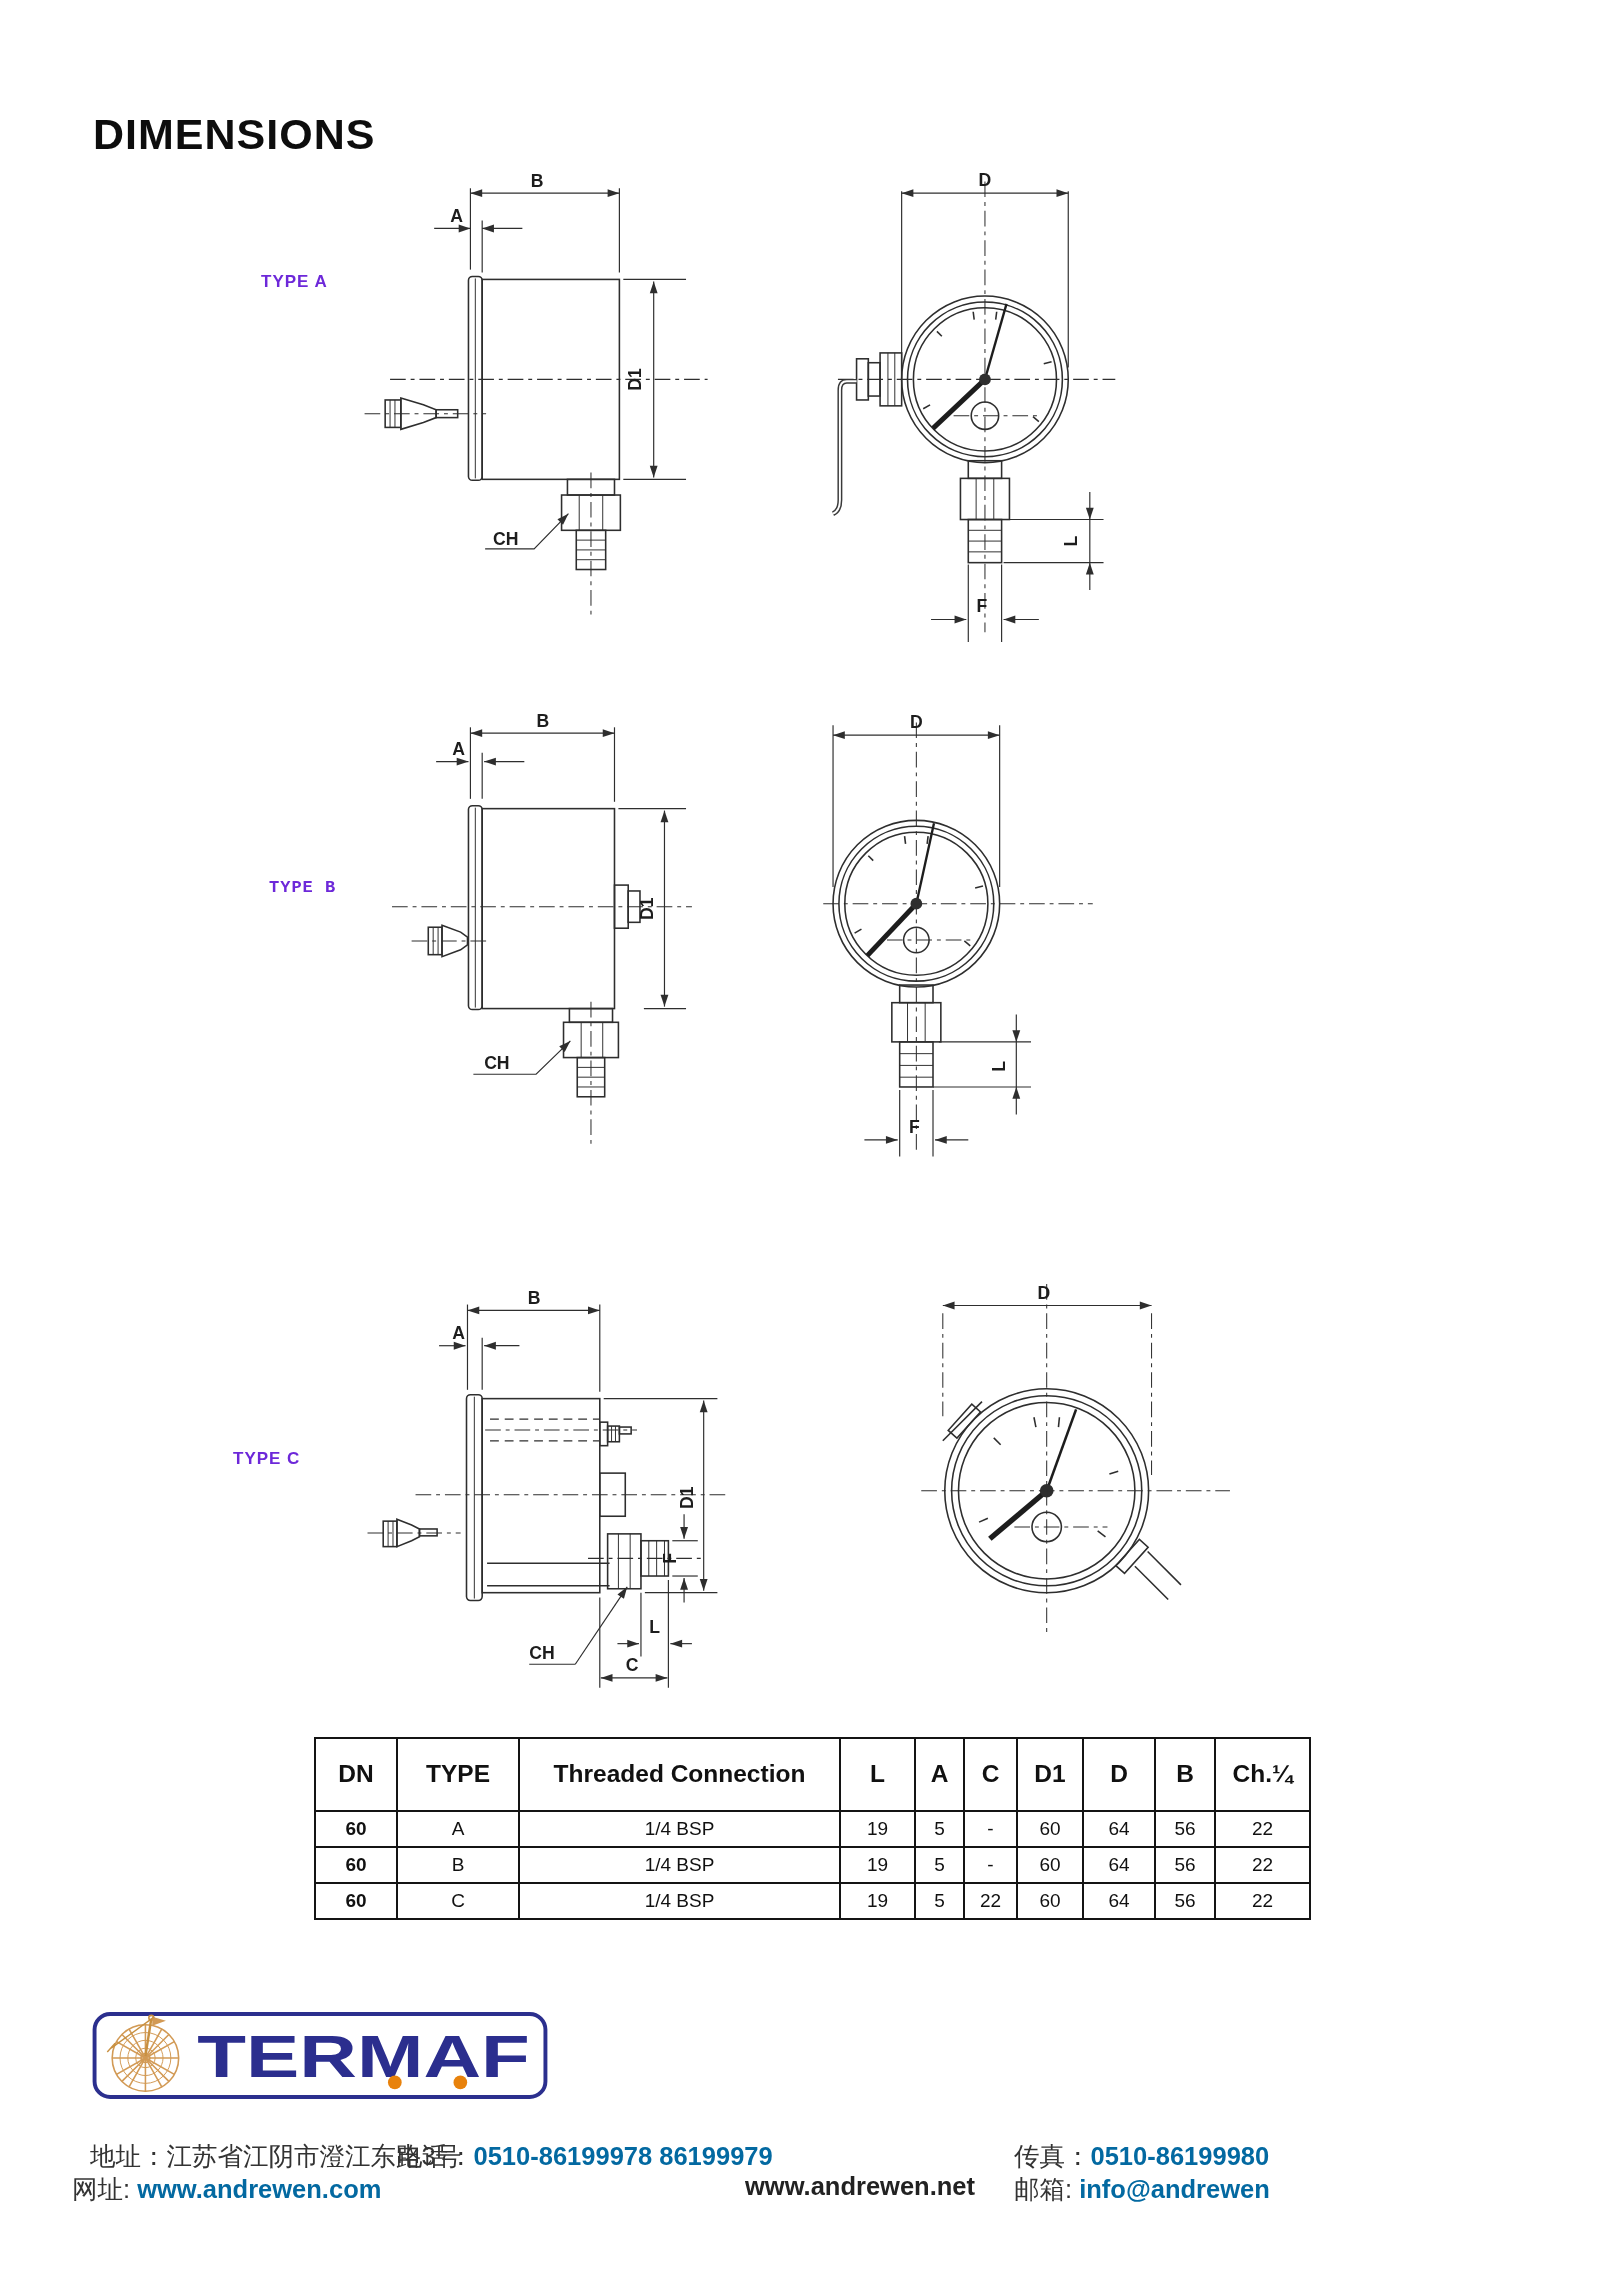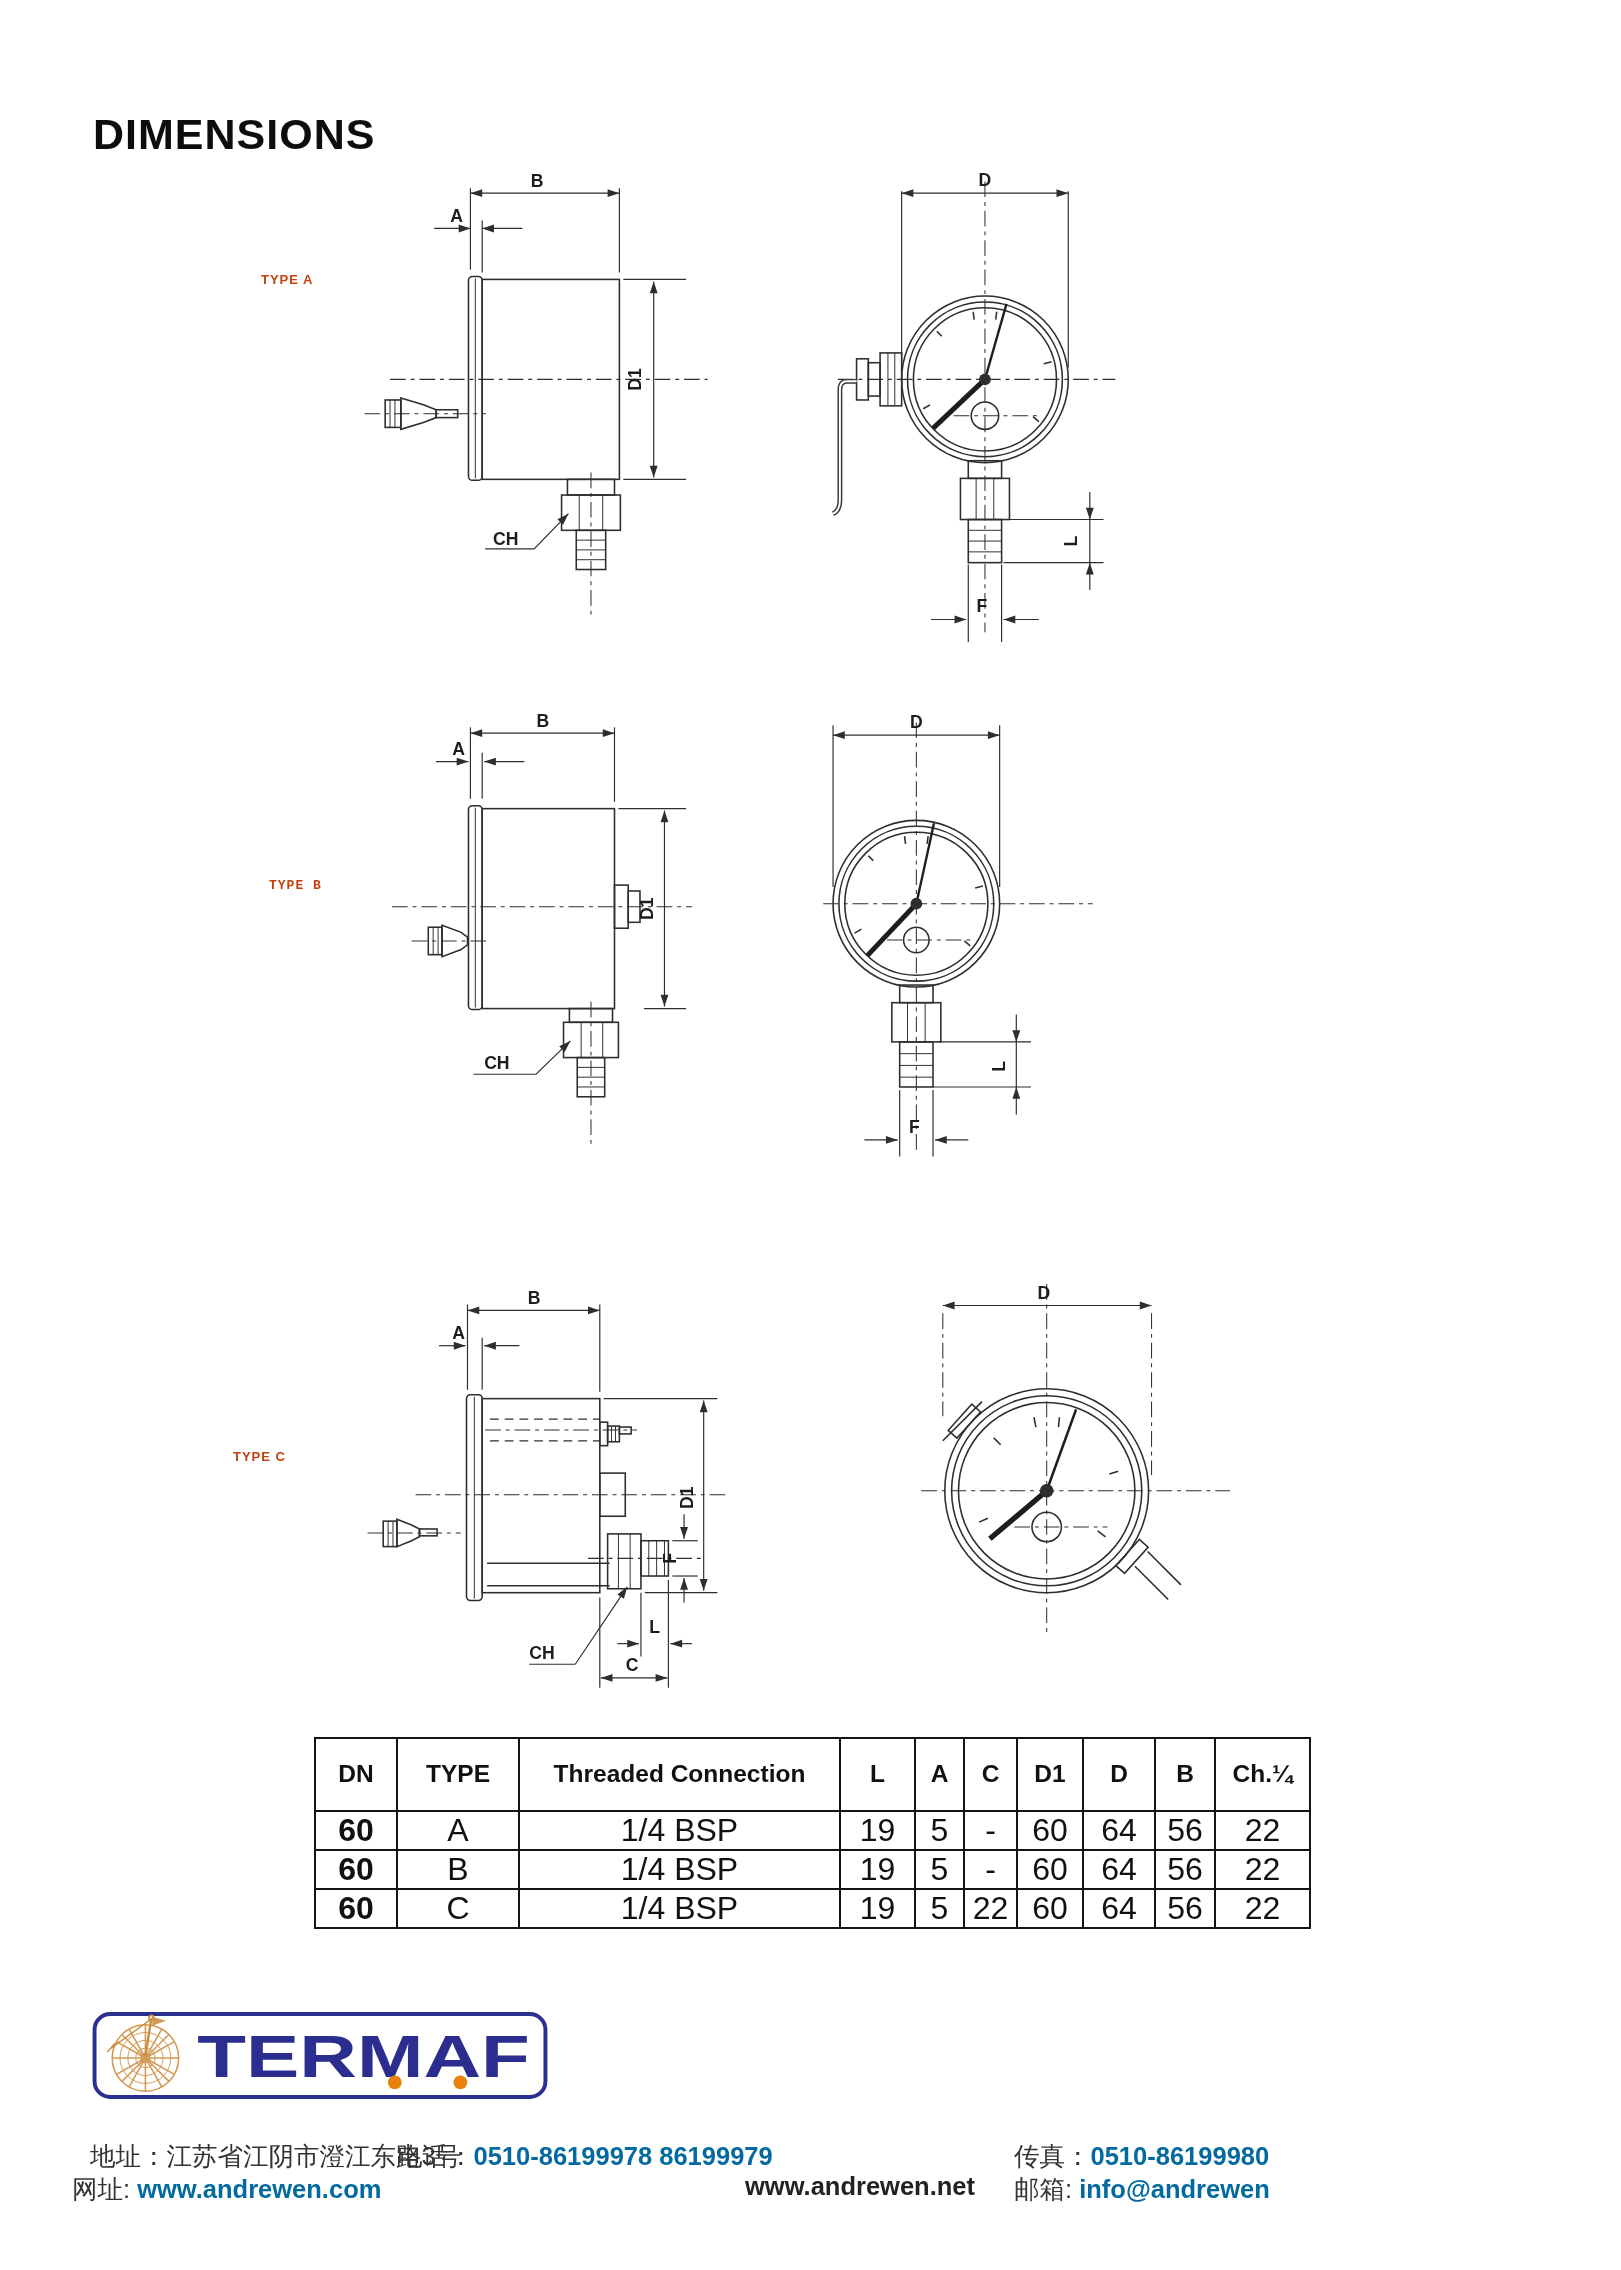--- a/index.html
+++ b/index.html
@@ -1,20 +1,20 @@
 <!DOCTYPE html>
 <html><head>
 <meta charset="utf-8">
 <style>
   html,body{margin:0;padding:0;background:#888;}
   .page{position:relative;width:1621px;height:2270px;background:#ffffff;overflow:hidden;
         font-family:"Liberation Sans",sans-serif;color:#111;}
   .page-title{position:absolute;left:93px;top:110px;font-size:43px;font-weight:bold;
         letter-spacing:1px;color:#0d0d0d;}
-  .type-label{position:absolute;font-size:13px;font-weight:bold;color:#c2410c;letter-spacing:1px;}
+  .type-label{position:absolute;font-size:17px;font-weight:bold;color:#6d28d9;letter-spacing:1px;}
   #typeA-label{left:261px;top:272px;}
   #typeB-label{left:269px;top:878px;font-family:Liberation Mono, monospace;}
   #typeC-label{left:233px;top:1449px;}
   svg.drawings{position:absolute;left:0;top:0;}
   .ln{fill:none;stroke:#2e2e2e;stroke-width:1.6;}
   .th{fill:none;stroke:#2e2e2e;stroke-width:1.0;}
   .dim{fill:none;stroke:#2e2e2e;stroke-width:1.2;}
   .cl{fill:none;stroke:#2e2e2e;stroke-width:1.05;stroke-dasharray:16 5 4 5;}
   .hid{fill:none;stroke:#2e2e2e;stroke-width:1.3;stroke-dasharray:9 6;}
   .cap{fill:none;stroke:#3a3a3a;stroke-width:5;}
@@ -22,21 +22,21 @@
   .needle{stroke:#1d1d1d;}
   .hub{fill:#2e2e2e;stroke:none;}
   .lbl{font-family:"Liberation Sans",sans-serif;font-size:18px;font-weight:bold;
        fill:#1d1d1d;stroke:none;text-anchor:middle;}
   
   .dims-table{position:absolute;left:314px;top:1737px;width:995px;border-collapse:collapse;
        table-layout:fixed;border:2.9px solid #141414;}
   .dims-table th,.dims-table td{border:2.5px solid #141414;text-align:center;padding:0;
        vertical-align:middle;}
   .dims-table thead th{height:71px;font-size:24.5px;font-weight:bold;line-height:1.15;border-radius:21px;}
-  .dims-table tbody td{height:34px;font-size:32px;font-weight:400;}
+  .dims-table tbody td{height:34px;font-size:19px;font-weight:400;}
   .dims-table tbody td:first-child{font-weight:bold;}
   
   svg.logo{position:absolute;left:91px;top:2011px;}
   .company-cn{position:absolute;left:637px;top:2086px;width:461px;text-align:center;
        font-size:29px;font-weight:bold;letter-spacing:7.8px;white-space:nowrap;color:#080808;}
   .info-line{position:absolute;font-size:25.5px;color:#222;white-space:nowrap;}
   .info-line .val{font-weight:bold;color:#0369a1;}
   .info-line .lab{font-weight:400;color:#333;margin-top:32px;}
 </style>
 </head>

